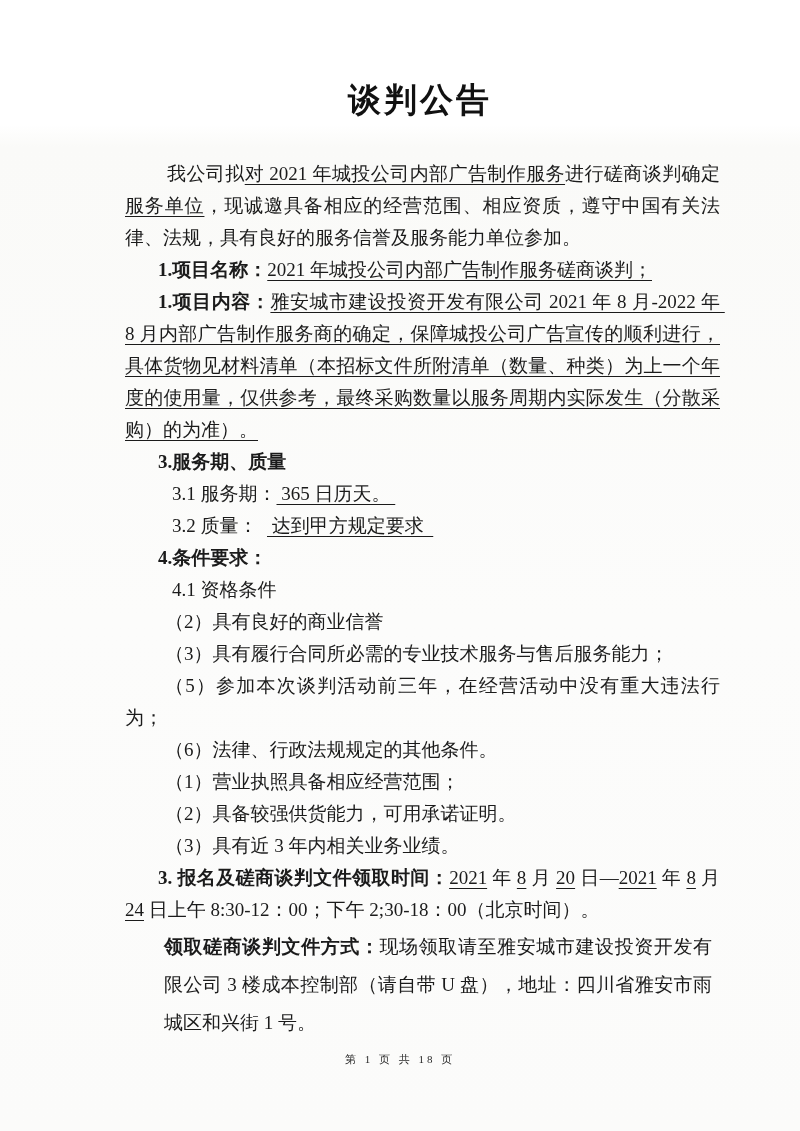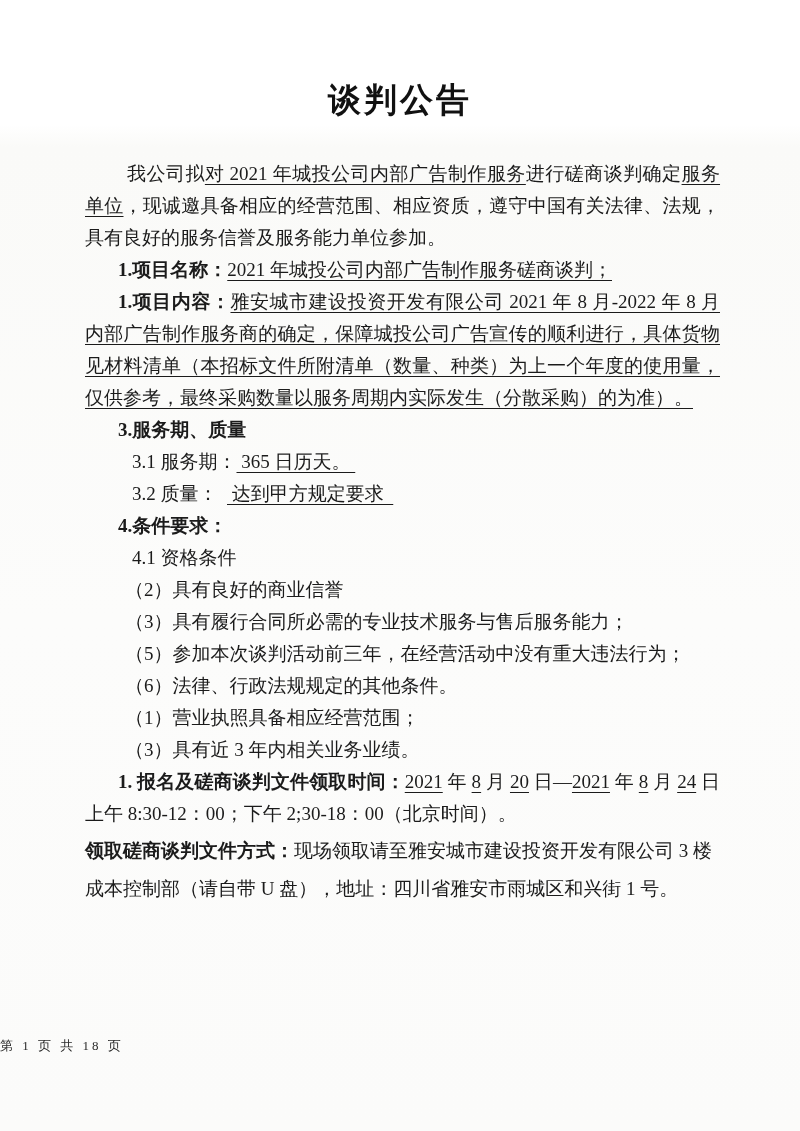--- a/index.html
+++ b/index.html
@@ -7,20 +7,21 @@
     position: relative;
     width: 800px;
     height: 1131px;
     margin: 0 auto;
     box-sizing: border-box;
     padding-top: 78px;
     background: linear-gradient(180deg, #ffffff 0%, #ffffff 11%, #fafaf8 13%, #fcfcfb 55%, #fbfbfa 100%);
     font-family: "Liberation Serif", "DejaVu Serif", serif;
     color: #1c1c1c;
     overflow: hidden;
+    padding-left: 40px;
   }
   .doc-title {
     text-align: center;
     font-size: 33px;
     font-weight: bold;
     letter-spacing: 3px;
     line-height: 44px;
     margin: 0 0 36px 0;
     color: #111;
   }
@@ -32,28 +33,29 @@
     font-size: 19px;
     line-height: 32px;
     text-align: justify;
     color: #1b1b1b;
   }
   .para span { white-space: pre-wrap; }
   .intro   { text-indent: 42px; }
   .item    { text-indent: 33px; }
   .sub     { text-indent: 47px; }
   .bracket { text-indent: 40px; }
-  .block   { line-height: 38px; margin-top: 2px; padding-right: 8px; }
+  .block   { margin-left: 39px; line-height: 38px; margin-top: 2px; padding-right: 8px; }
   .b { font-weight: bold; }
   .u { text-decoration: underline; text-underline-offset: 4px; text-decoration-thickness: 1.3px; }
   .footer {
     position: absolute;
     left: 0; right: 0;
-    bottom: 76px;
-    font-size: 13px;
+    bottom: 64px;
+    text-align: center;
+    font-size: 11px;
     letter-spacing: 3px;
     color: #2a2a2a;
   }
 </style>
 </head>
 <body>
 
 <div class="page">
   <h1 class="doc-title">谈判公告</h1>
 
@@ -64,19 +66,20 @@
       <p class="para item"><span class="b">3.服务期、质量</span></p>
       <p class="para sub"><span>3.1 服务期：</span><span class="u">&nbsp;365 日历天。&nbsp;</span></p>
       <p class="para sub"><span>3.2 质量：&nbsp;&nbsp;</span><span class="u">&nbsp;达到甲方规定要求&nbsp;&nbsp;</span></p>
       <p class="para item"><span class="b">4.条件要求：</span></p>
       <p class="para sub"><span>4.1 资格条件</span></p>
       <p class="para bracket"><span>（2）具有良好的商业信誉</span></p>
       <p class="para bracket"><span>（3）具有履行合同所必需的专业技术服务与售后服务能力；</span></p>
       <p class="para bracket"><span>（5）参加本次谈判活动前三年，在经营活动中没有重大违法行为；</span></p>
       <p class="para bracket"><span>（6）法律、行政法规规定的其他条件。</span></p>
       <p class="para bracket"><span>（1）营业执照具备相应经营范围；</span></p>
+      <p class="para bracket"><span>（2）具备较强供货能力，可用承诺证明。</span></p>
       <p class="para bracket"><span>（3）具有近 3 年内相关业务业绩。</span></p>
-      <p class="para item"><span class="b">1. 报名及磋商谈判文件领取时间：</span><span class="u">2021</span><span> 年 </span><span class="u">8</span><span> 月 </span><span class="u">20</span><span> 日—</span><span class="u">2021</span><span> 年 </span><span class="u">8</span><span> 月 </span><span class="u">24</span><span> 日上午 8:30-12：00；下午 2;30-18：00（北京时间）。</span></p>
+      <p class="para item"><span class="b">3. 报名及磋商谈判文件领取时间：</span><span class="u">2021</span><span> 年 </span><span class="u">8</span><span> 月 </span><span class="u">20</span><span> 日—</span><span class="u">2021</span><span> 年 </span><span class="u">8</span><span> 月 </span><span class="u">24</span><span> 日上午 8:30-12：00；下午 2;30-18：00（北京时间）。</span></p>
       <p class="para block"><span class="b">领取磋商谈判文件方式：</span><span>现场领取请至雅安城市建设投资开发有限公司 3 楼成本控制部（请自带 U 盘），地址：四川省雅安市雨城区和兴街 1 号。</span></p>
     </div>
 
   <div class="footer">第 1 页 共 18 页</div>
 </div>
 
 </body></html>

